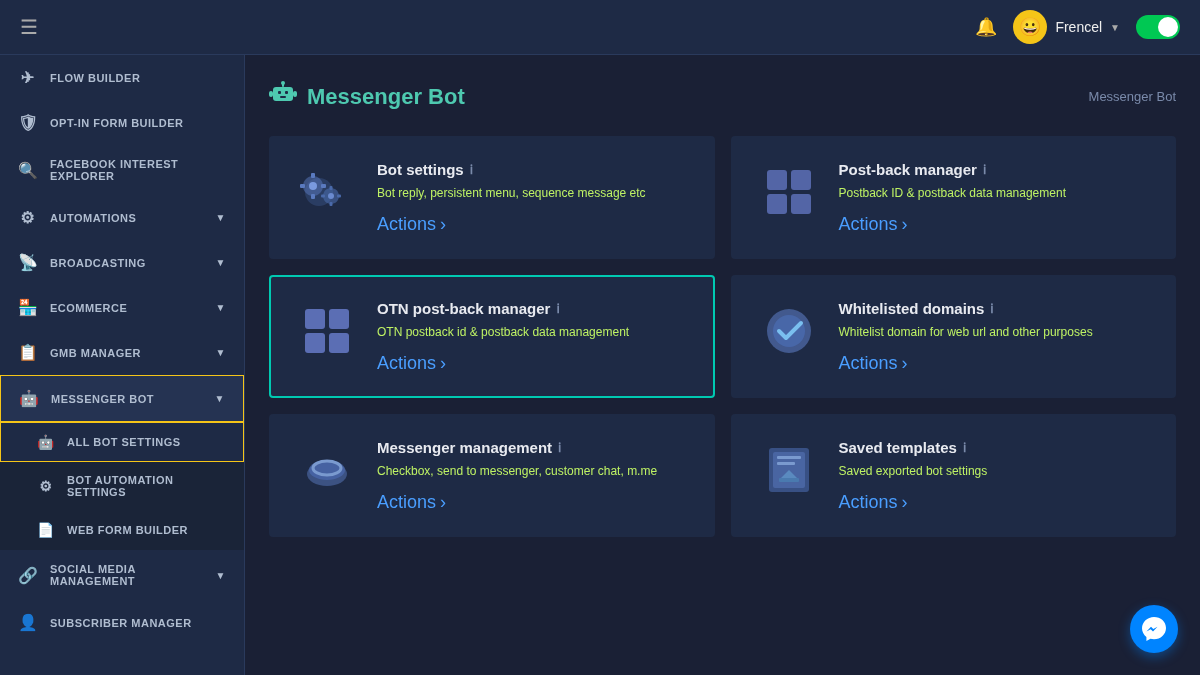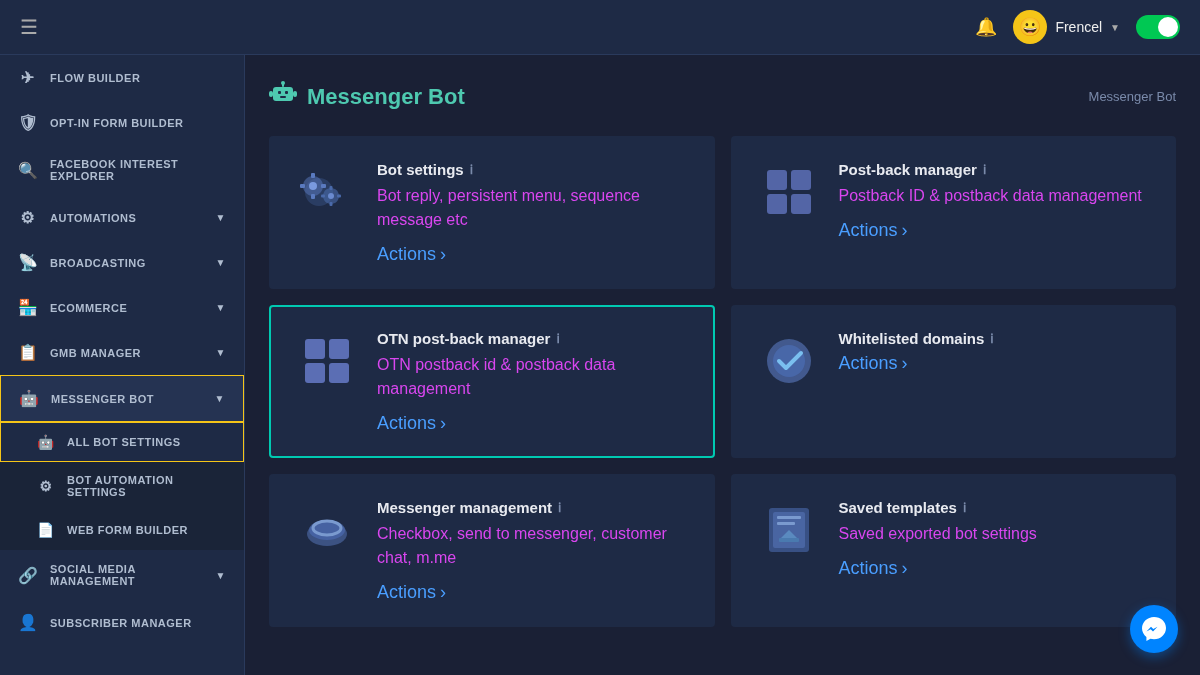--- a/index.html
+++ b/index.html
@@ -161,21 +161,21 @@
     .card-title {
       font-size: 15px;
       font-weight: 600;
       color: #e8eaf0;
       margin-bottom: 6px;
       display: flex;
       align-items: center;
       gap: 6px;
     }
     .card-title .info-icon { font-size: 13px; color: #7a8aaa; }
-    .card-desc { font-size: 16px; color: #d946ef; line-height: 1.5; margin-bottom: 12px; }
+    .card-desc { font-size: 12px; color: #bef264; line-height: 1.5; margin-bottom: 12px; }
     .card-action {
       font-size: 18px;
       color: #4a9eff;
       cursor: pointer;
       display: flex;
       align-items: center;
       gap: 4px;
     }
 
     
@@ -402,20 +402,21 @@
             <circle cx="30" cy="30" r="22" fill="#5a7abf" opacity="0.6"></circle>
             <circle cx="30" cy="30" r="16" fill="#4a6aaf" opacity="0.8"></circle>
             <path d="M20 30 L27 37 L42 22" stroke="#7abfef" stroke-width="4" stroke-linecap="round" stroke-linejoin="round"></path>
           </svg>
         </div>
         <div class="card-body">
           <div class="card-title">
             <span>Whitelisted domains</span>
             <span class="info-icon">ℹ</span>
           </div>
+          <div class="card-desc">Whitelist domain for web url and other purposes</div>
           <div class="card-action">
             <span>Actions</span>
             <span>›</span>
           </div>
         </div>
       </div>
 
       <div class="card">
         <div class="card-icon-wrap">
           <svg width="60" height="60" viewBox="0 0 60 60" fill="none" xmlns="http://www.w3.org/2000/svg">

